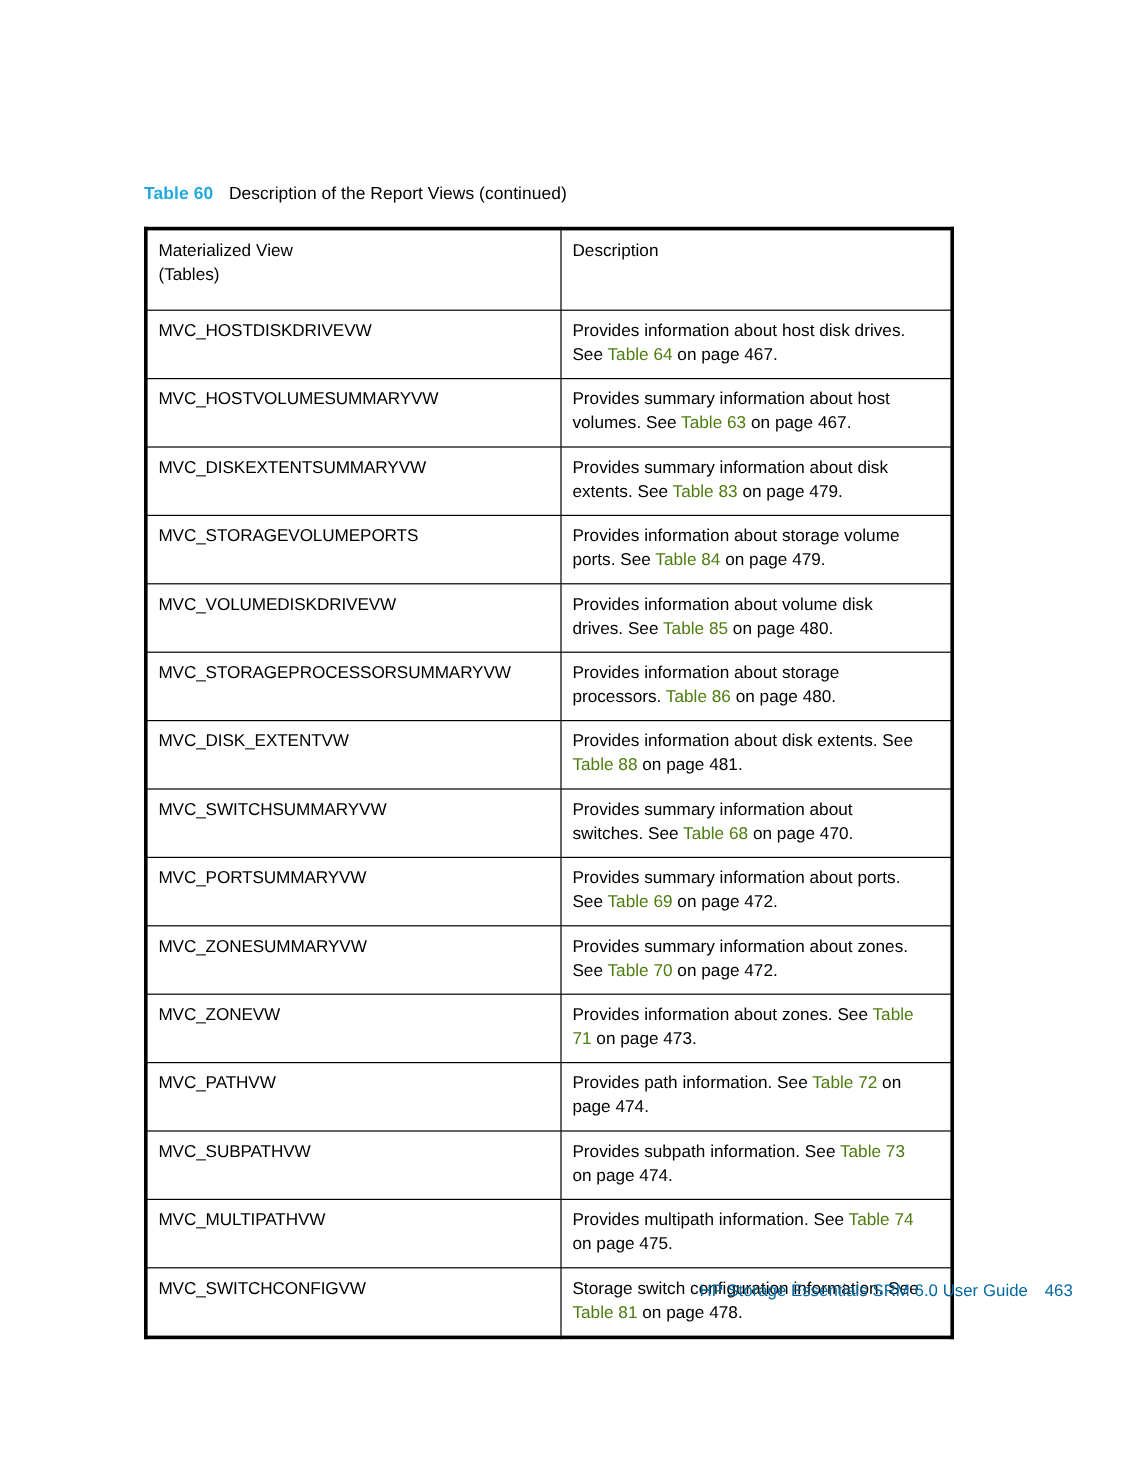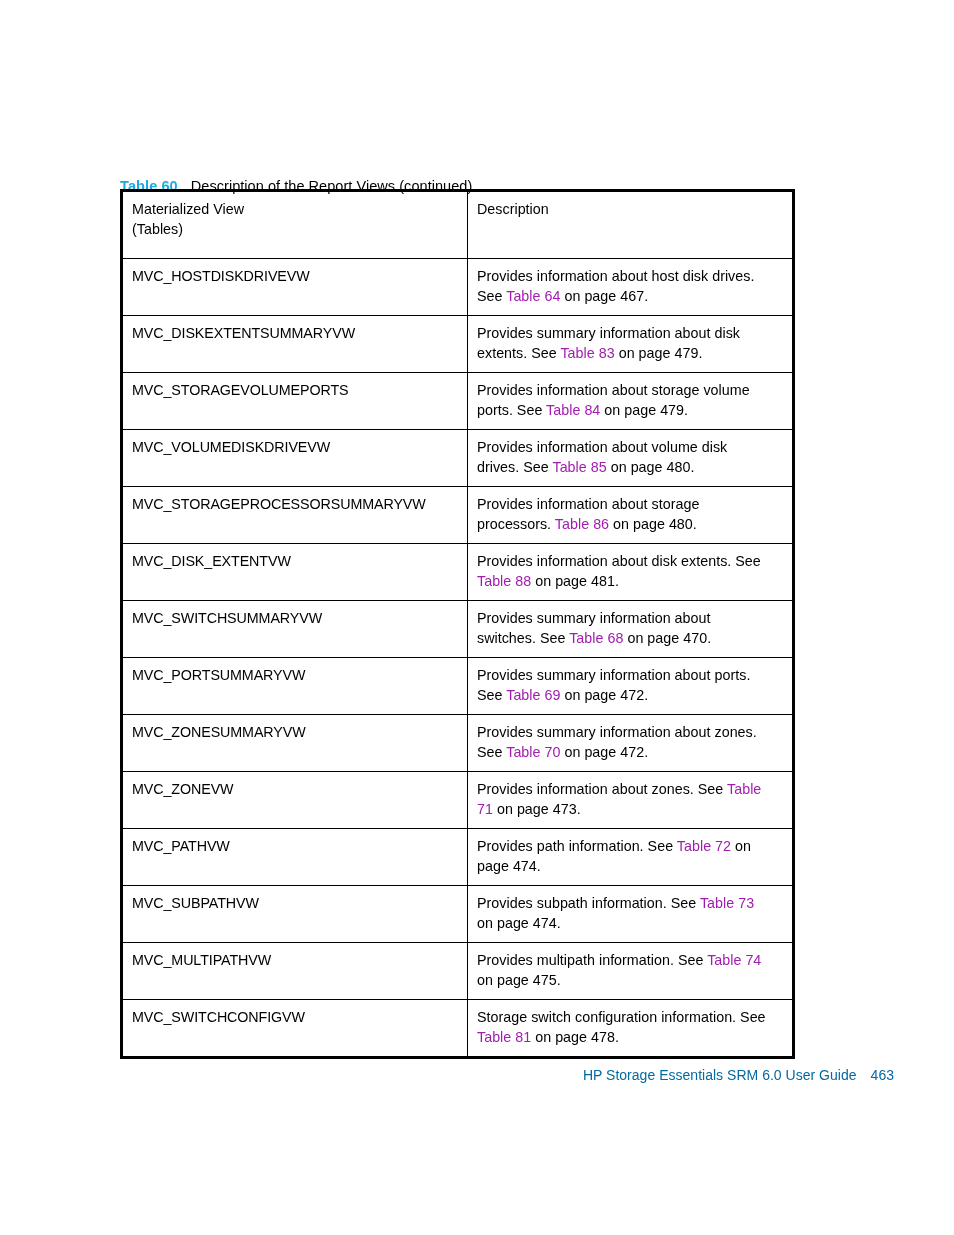--- a/index.html
+++ b/index.html
@@ -22,21 +22,21 @@
     top: 0;
     width: 954px;
     height: 1235px;
     overflow: hidden;
   }
 
   
   .table-caption {
     position: absolute;
     left: 120px;
-    top: 176px;
+    top: 152px;
     width: 700px;
     font-size: 14.5px;
     line-height: 20px;
     white-space: nowrap;
   }
   .caption-label {
     color: #21A8E0;
     font-weight: bold;
     letter-spacing: 0.1px;
   }
@@ -96,21 +96,21 @@
   tbody tr:last-child td {
     border-bottom: none;
   }
 
   .mv-name {
     white-space: nowrap;
     letter-spacing: -0.1px;
   }
 
   .xref {
-    color: #a21caf;
+    color: #4d7c0f;
   }
 
   
   .footer {
     position: absolute;
     left: 0;
     top: 1066px;
     width: 849px;
     text-align: right;
     font-size: 14px;
@@ -145,20 +145,24 @@
         </th>
         <th>Description</th>
       </tr>
     </thead>
     <tbody id="table-body">
         <tr>
           <td><span class="mv-name">MVC_HOSTDISKDRIVEVW</span></td>
           <td><span>Provides information about host disk drives. See </span><a class="xref" href="#" style="text-decoration: none;">Table 64</a><span> on page 467.</span></td>
         </tr>
         <tr>
+          <td><span class="mv-name">MVC_HOSTVOLUMESUMMARYVW</span></td>
+          <td><span>Provides summary information about host volumes. See </span><a class="xref" href="#" style="text-decoration: none;">Table 63</a><span> on page 467.</span></td>
+        </tr>
+        <tr>
           <td><span class="mv-name">MVC_DISKEXTENTSUMMARYVW</span></td>
           <td><span>Provides summary information about disk extents. See </span><a class="xref" href="#" style="text-decoration: none;">Table 83</a><span> on page 479.</span></td>
         </tr>
         <tr>
           <td><span class="mv-name">MVC_STORAGEVOLUMEPORTS</span></td>
           <td><span>Provides information about storage volume ports. See </span><a class="xref" href="#" style="text-decoration: none;">Table 84</a><span> on page 479.</span></td>
         </tr>
         <tr>
           <td><span class="mv-name">MVC_VOLUMEDISKDRIVEVW</span></td>
           <td><span>Provides information about volume disk drives. See </span><a class="xref" href="#" style="text-decoration: none;">Table 85</a><span> on page 480.</span></td>

